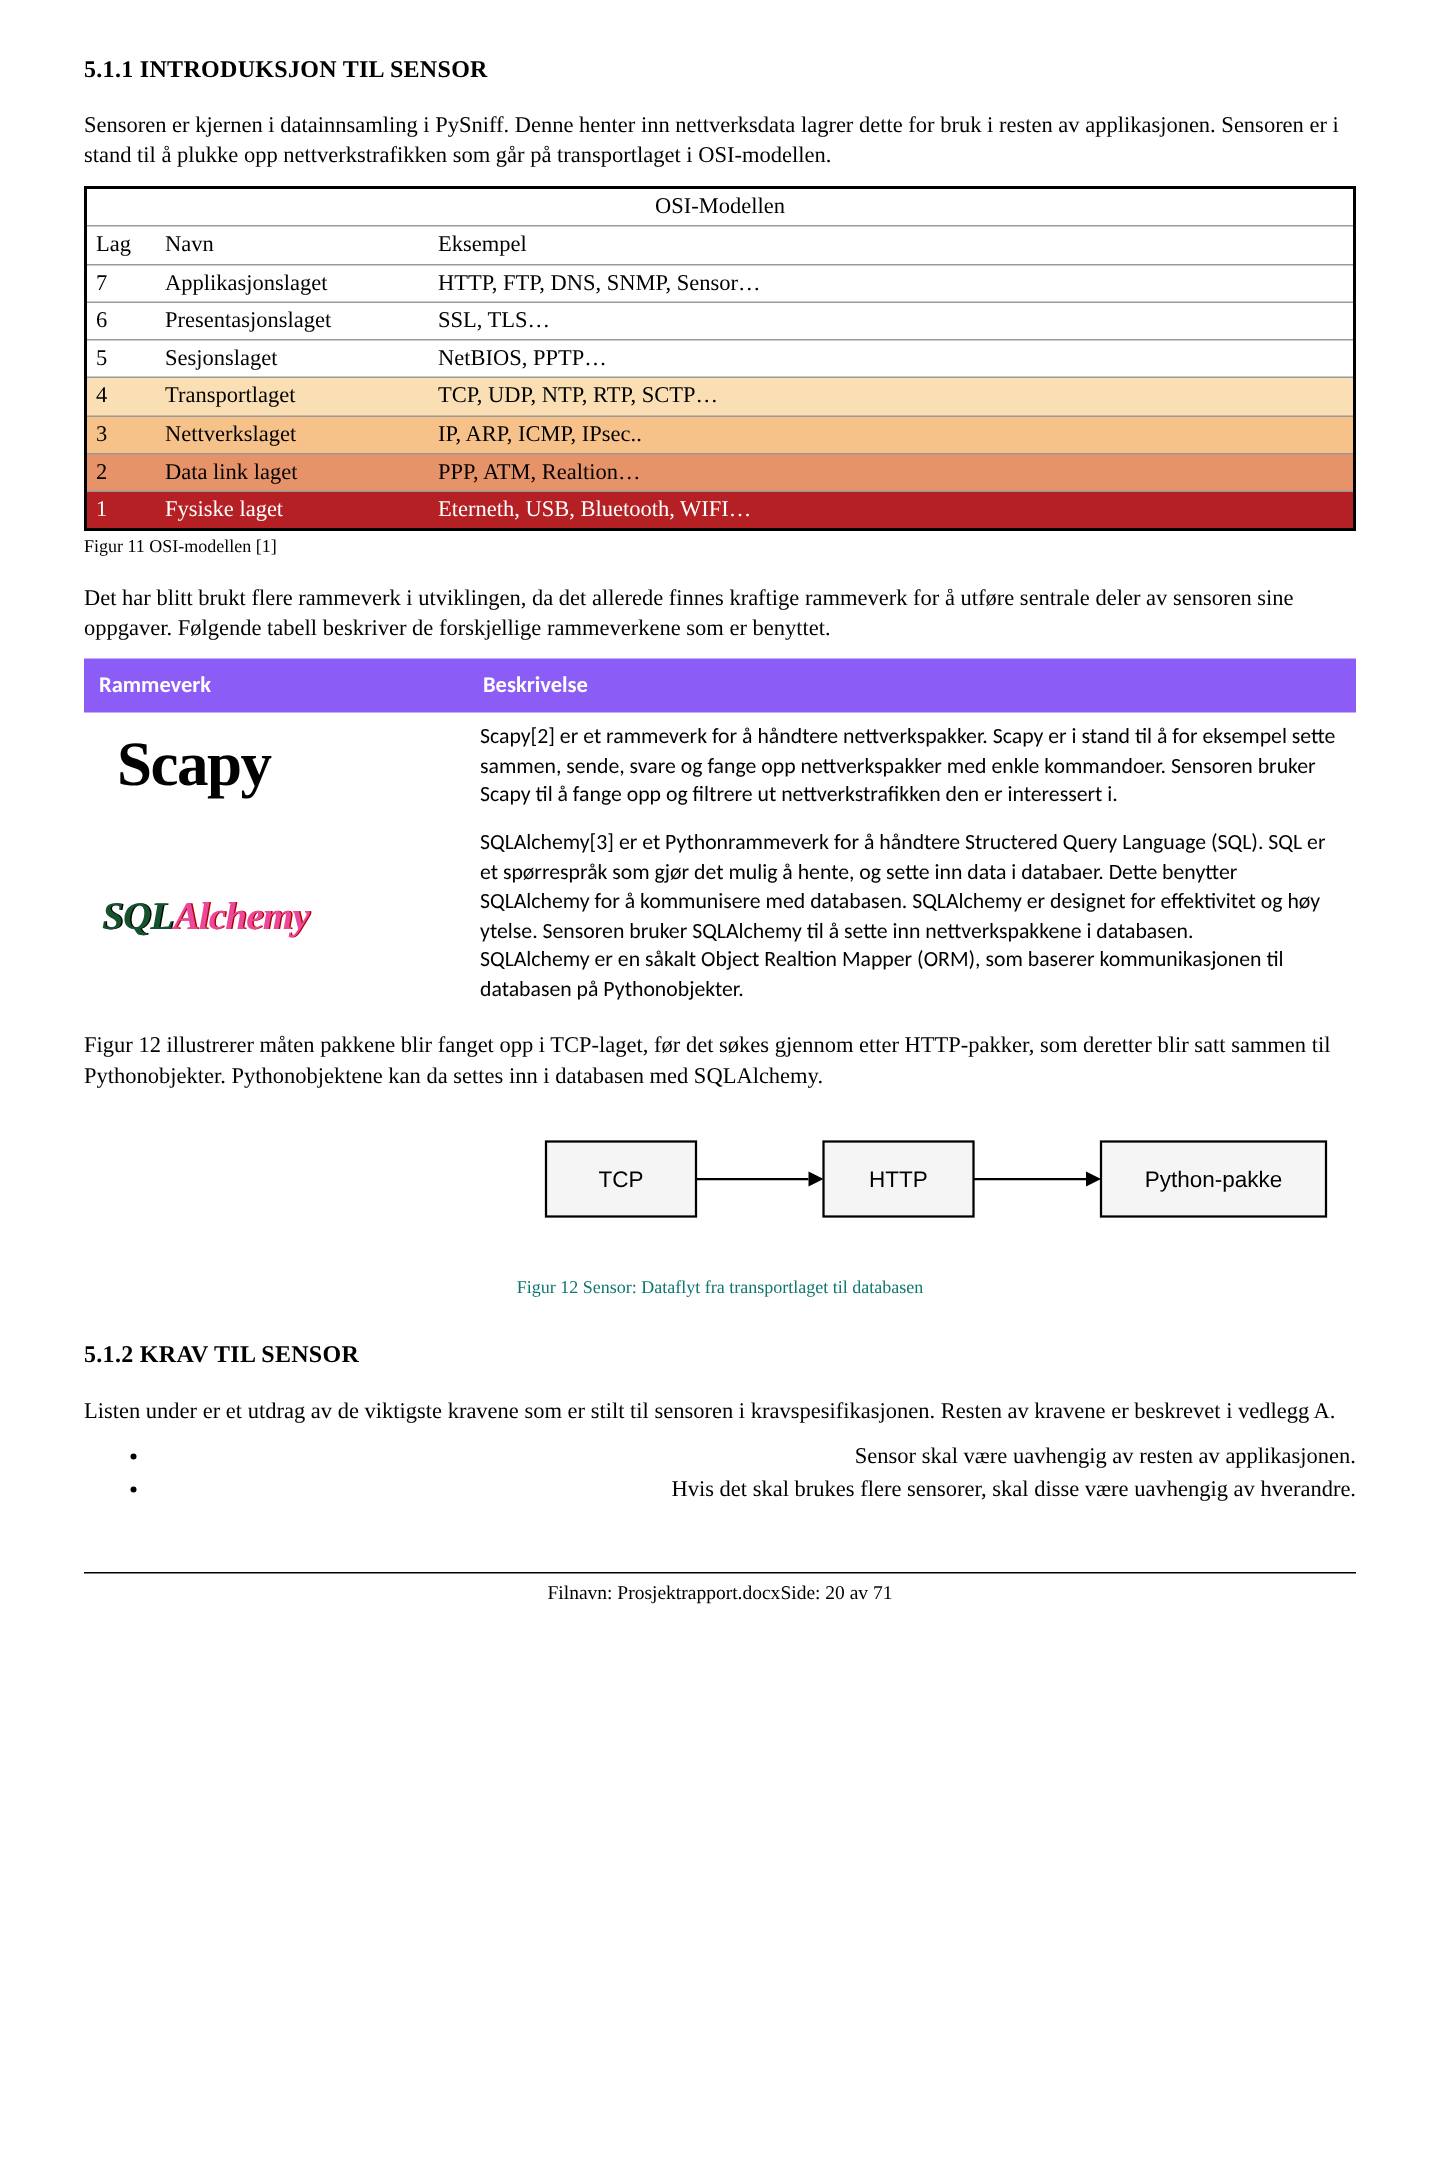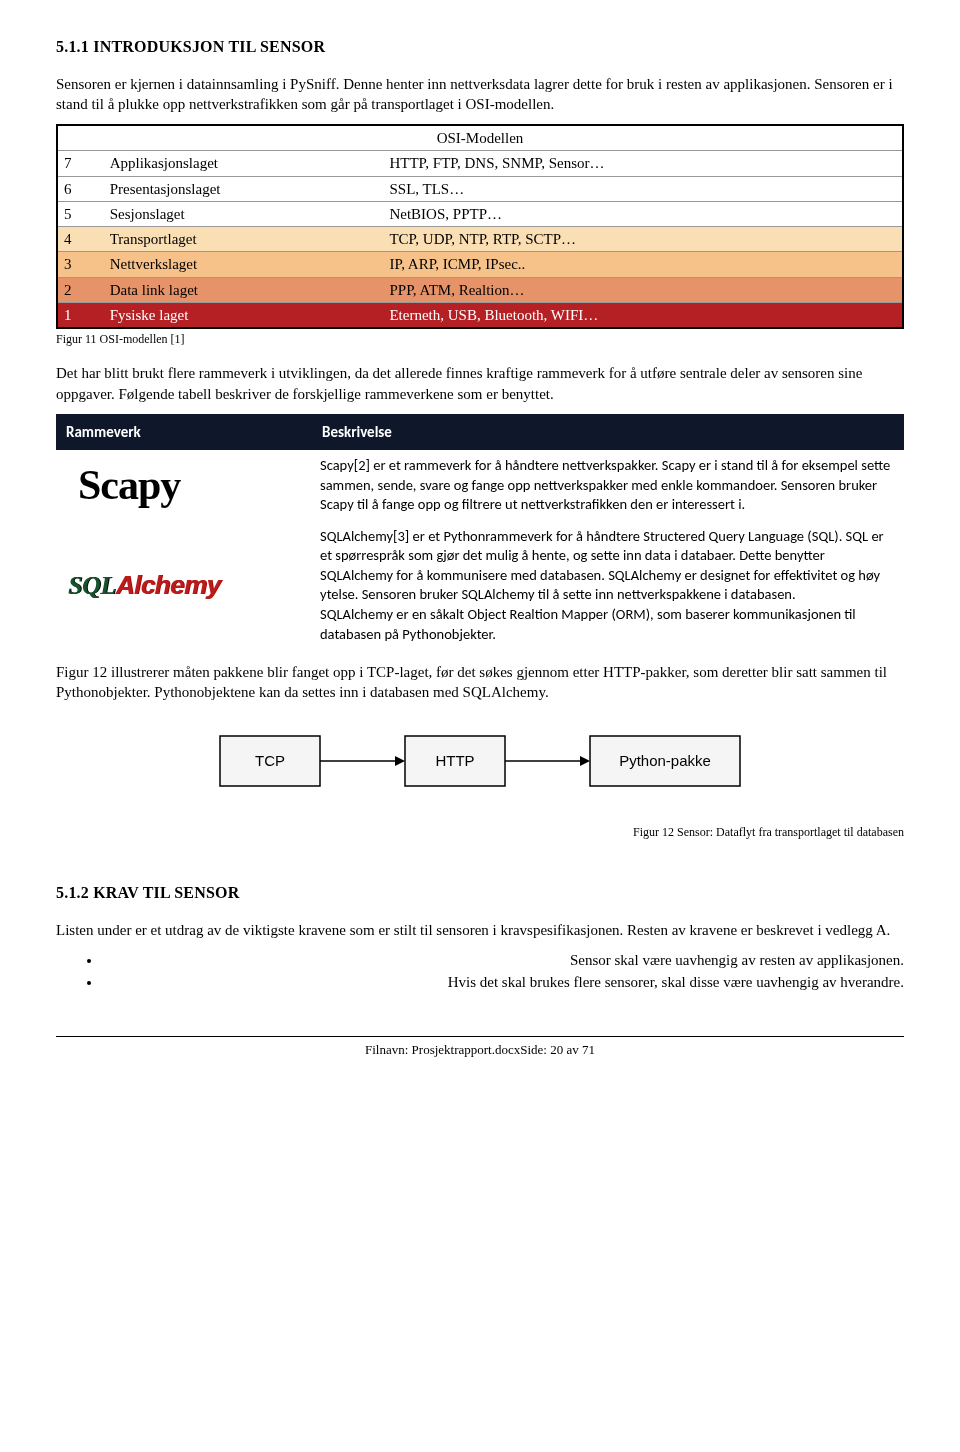--- a/index.html
+++ b/index.html
@@ -44,32 +44,32 @@
   }
   .osi-header-row td { font-weight: normal; }
   .col-num { width: 34px; }
   .col-name { width: 170px; }
   .caption {
     color: #000000;
     font-size: 12px;
     margin: 2px 0 12px 0;
   }
   .caption-center {
-    color: #000000;
+    color: #0f766e;
     font-size: 12px;
-    text-align: right;
-    margin: 18px 0 42px 0;
+    text-align: center;
+    margin: 18px 0 27px 0;
   }
   .frame-table {
     width: 100%;
     border-collapse: collapse;
     margin-top: 6px;
   }
   .frame-table th {
-    background: #0f172a;
+    background: #8b5cf6;
     color: #fff;
     text-align: left;
     padding: 8px 10px;
     font-family: Calibri, Arial, sans-serif;
     font-weight: bold;
     font-size: 15px;
   }
   .frame-table td {
     padding: 6px 8px;
     vertical-align: middle;
@@ -97,30 +97,30 @@
   .logo-sqlalchemy .sql {
     font-family: "Times New Roman", serif;
     font-style: italic;
     font-weight: 900;
     font-size: 26px;
     color: #14532d;
     text-shadow: 1px 0 #000;
     letter-spacing: -0.5px;
   }
   .logo-sqlalchemy .alch {
-    font-family: Liberation Sans, sans-serif;
+    font-family: Liberation Serif, serif;
     font-style: italic;
     font-weight: 900;
     font-size: 26px;
-    color: #b91c1c;
+    color: #ec4899;
     text-shadow: 1px 0 #b00000;
     letter-spacing: -0.5px;
   }
   .diagram {
-    text-align: center;
+    text-align: right;
     margin: 18px auto 6px auto;
   }
   .diagram svg { display:inline-block; }
   ul.bullets {
     margin: 6px 0 0 0;
     padding-left: 46px;
     text-align: right;
   }
   ul.bullets li { margin-bottom: 2px; }
   .footer {
@@ -141,20 +141,25 @@
   <span>I</span><span class="smallcaps">NTRODUKSJON TIL </span><span>S</span><span class="smallcaps">ENSOR</span>
 </h3>
 
 <p>Sensoren er kjernen i datainnsamling i PySniff. Denne henter inn nettverksdata lagrer dette for bruk i resten av applikasjonen. Sensoren er i stand til å plukke opp nettverkstrafikken som går på transportlaget i OSI-modellen.</p>
 
 <table class="osi-table">
   <tbody>
       <tr>
         <td colspan="3" class="osi-title">OSI-Modellen</td>
       </tr>
+  <tr class="osi-header-row">
+    <td class="col-num">Lag</td>
+    <td class="col-name">Navn</td>
+    <td>Eksempel</td>
+  </tr>
   <tr style="background:#ffffff">
     <td>7</td>
     <td>Applikasjonslaget</td>
     <td>HTTP, FTP, DNS, SNMP, Sensor…</td>
   </tr>
   <tr style="background:#ffffff">
     <td>6</td>
     <td>Presentasjonslaget</td>
     <td>SSL, TLS…</td>
   </tr>

